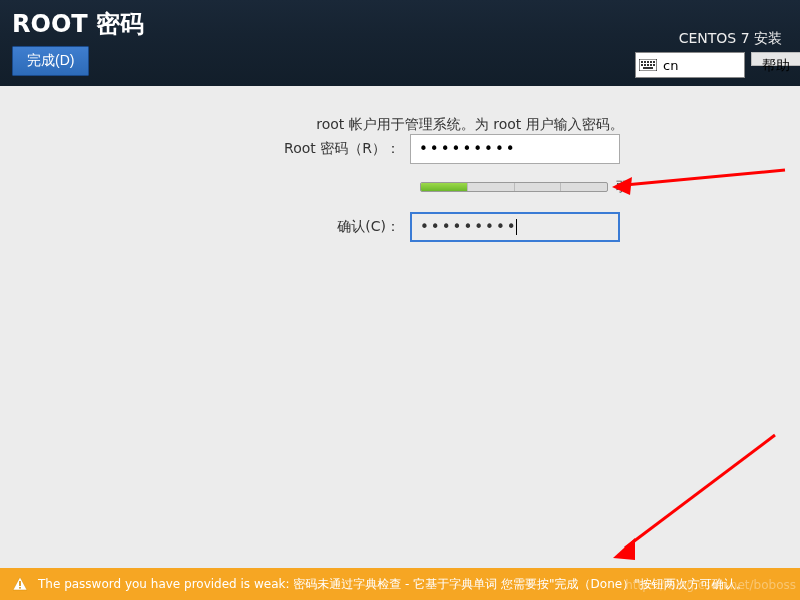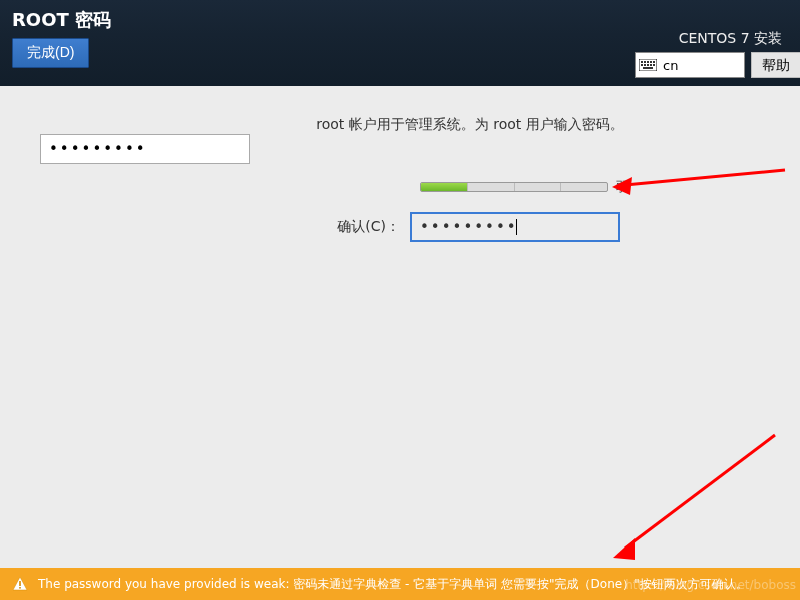--- a/index.html
+++ b/index.html
@@ -12,21 +12,21 @@
       position: relative;
     }
     .header {
       height: 86px;
       background: linear-gradient(to bottom, #1a2838 0%, #162331 40%, #121e2a 100%);
       position: relative;
       padding: 8px 0 0 12px;
       color: #fff;
     }
     .page-title {
-      font-size: 18px;
+      font-size: 24px;
       font-weight: bold;
       margin-bottom: 6px;
     }
     .done-btn {
       background: linear-gradient(to bottom, #3f7ecf, #2d6bb8);
       border: 1px solid #1a4a8a;
       border-radius: 1px;
       color: #fff;
       padding: 5px 14px;
       font-size: 14px;
@@ -62,21 +62,21 @@
       color: #000;
       font-size: 13px;
     }
     .kb-box svg { flex-shrink: 0; }
     .help-btn {
       background: #e6e6e6;
       border: 1px solid #bbb;
       border-right: none;
       padding: 4px 10px;
       font-size: 14px;
-      height: 26px;
+      height: 14px;
       cursor: pointer;
     }
     .content {
       padding: 30px 40px 0 40px;
       color: #333;
       font-size: 14px;
     }
     .intro {
       text-align: center;
       margin-left: 140px;
@@ -198,20 +198,21 @@
       <span>cn</span>
     </div>
     <button class="help-btn">帮助</button>
   </div>
 </div>
 
 <div class="content">
   <div class="intro">root 帐户用于管理系统。为 root 用户输入密码。</div>
 
   <div class="form-row">
+    <div class="form-label">Root 密码（R）：</div>
     <input type="text" class="pw-input" readonly="" value="•••••••••" style="">
   </div>
 
   <div class="strength-row">
     <div class="strength-meter">
       <div class="strength-seg filled"></div>
       <div class="strength-seg"></div>
       <div class="strength-seg"></div>
       <div class="strength-seg"></div>
     </div>

